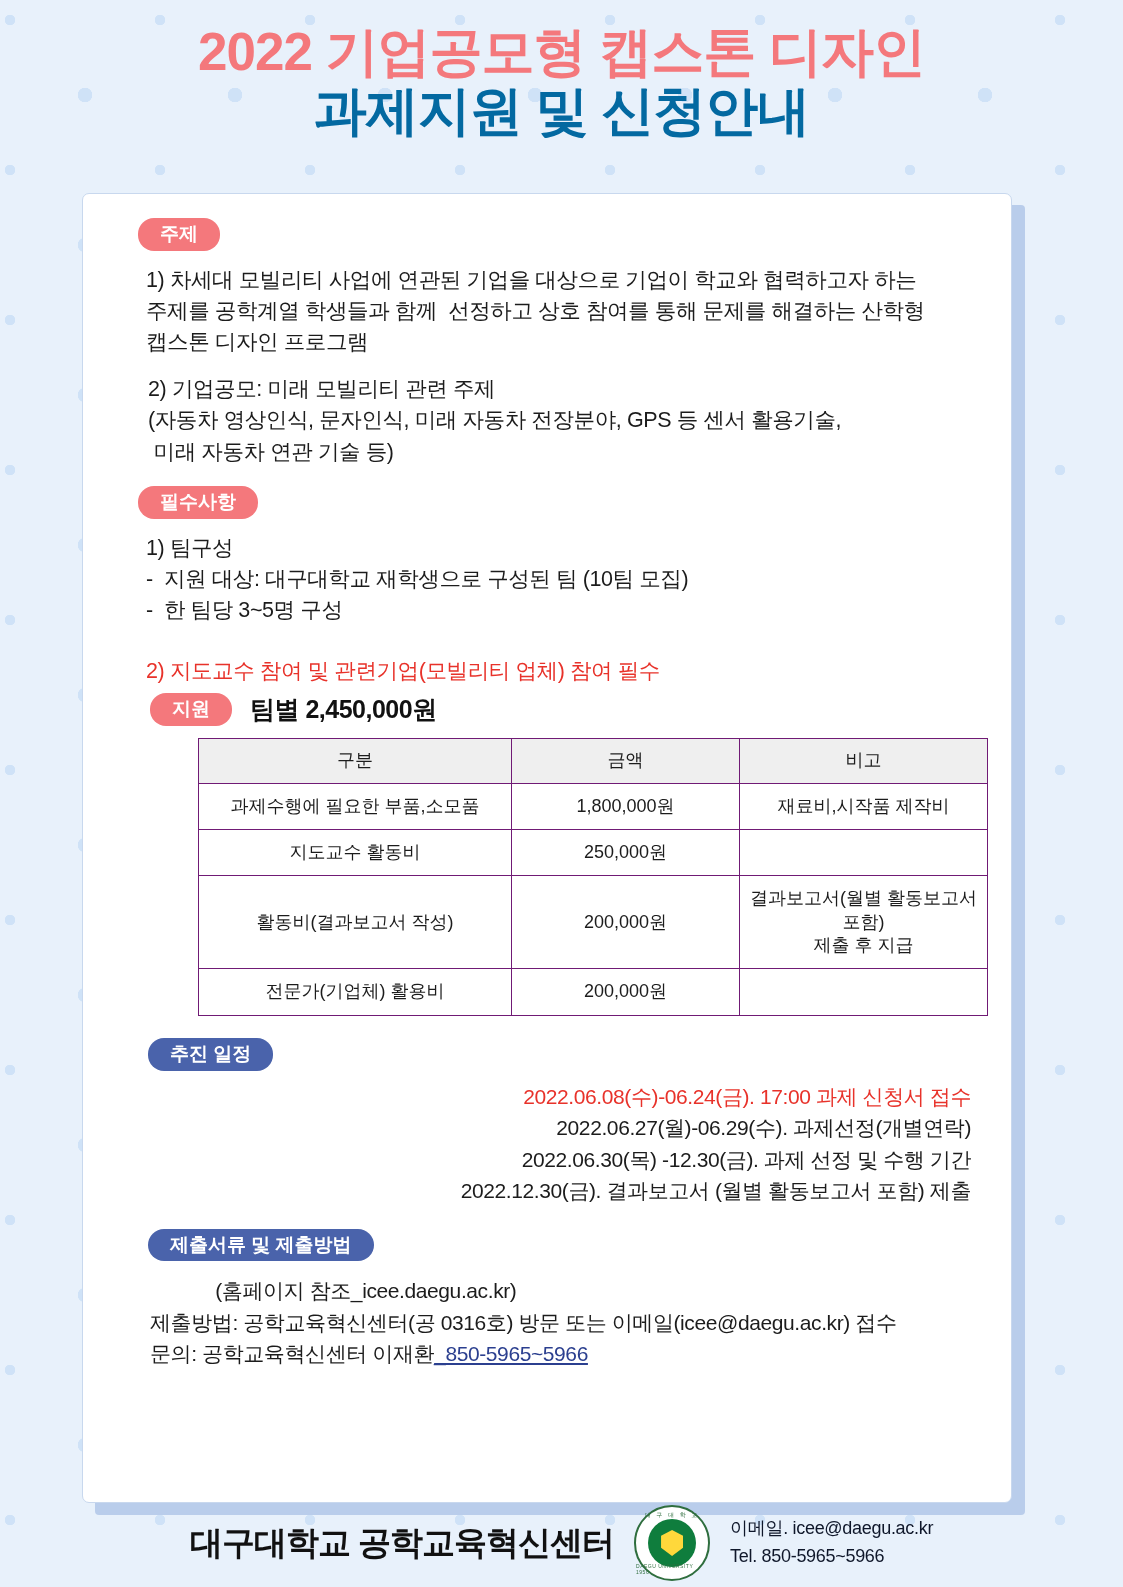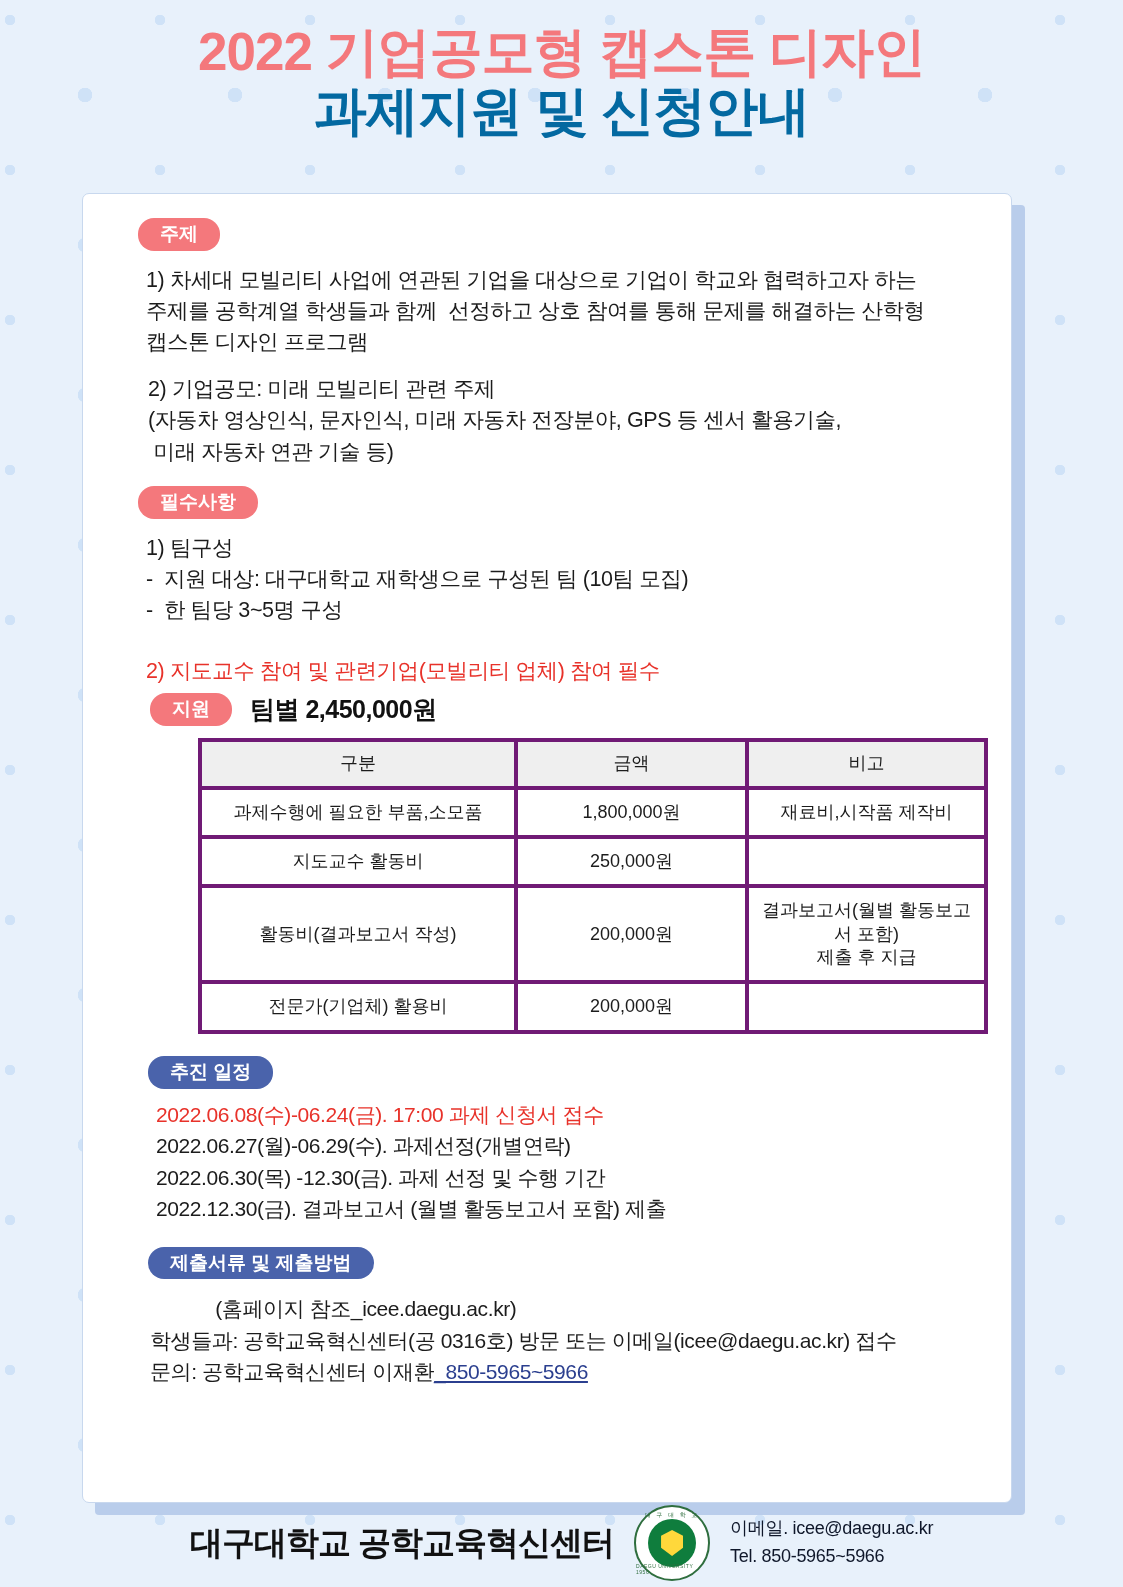--- a/index.html
+++ b/index.html
@@ -114,36 +114,37 @@
     letter-spacing: -0.5px;
   }
   table.fund {
     border-collapse: collapse;
     margin: 6px 0 0 60px;
     width: 790px;
     font-size: 18px;
     color: #1c1c1c;
   }
   table.fund th, table.fund td {
-    border: 4px solid #701a75;
+    border: 1px solid #701a75;
     text-align: center;
     padding: 11px 6px;
     line-height: 1.3;
   }
   table.fund thead th {
     background: #efefef;
     font-weight: normal;
     padding: 10px 6px;
   }
   .sched-list {
     margin: 10px 0 0 18px;
     font-size: 21px;
     line-height: 1.5;
     letter-spacing: -0.4px;
     color: #1c1c1c;
+    text-align: right;
   }
   .sched-first { color: #e8322a; }
   .docs {
     margin: 14px 0 0 12px;
     font-size: 21px;
     line-height: 1.5;
     letter-spacing: -0.4px;
     color: #1c1c1c;
   }
   .tel-underline {
@@ -294,21 +295,21 @@
         <div>2022.06.27(월)-06.29(수). 과제선정(개별연락)</div>
         <div>2022.06.30(목) -12.30(금).  과제 선정 및 수행 기간</div>
         <div>2022.12.30(금). 결과보고서 (월별 활동보고서 포함) 제출</div>
       </div>
 
       <div class="pill-row" style="margin-top:22px; margin-left:10px;">
         <span class="pill pill-blue">제출서류 및 제출방법</span>
       </div>
       <div class="docs">
         <div class="nowrap">            (홈페이지 참조_icee.daegu.ac.kr)</div>
-        <div>학생들과: 공학교육혁신센터(공 0316호) 방문  또는 이메일(icee@daegu.ac.kr) 접수</div>
+        <div>제출방법: 공학교육혁신센터(공 0316호) 방문  또는 이메일(icee@daegu.ac.kr) 접수</div>
         <div>
           <span>문의: 공학교육혁신센터 이재환</span><span class="tel-underline">_850-5965~5966</span>
         </div>
       </div>
 
     </div>
   </div>
 
   <div class="footer">
     <div class="footer-name">대구대학교 공학교육혁신센터</div>

